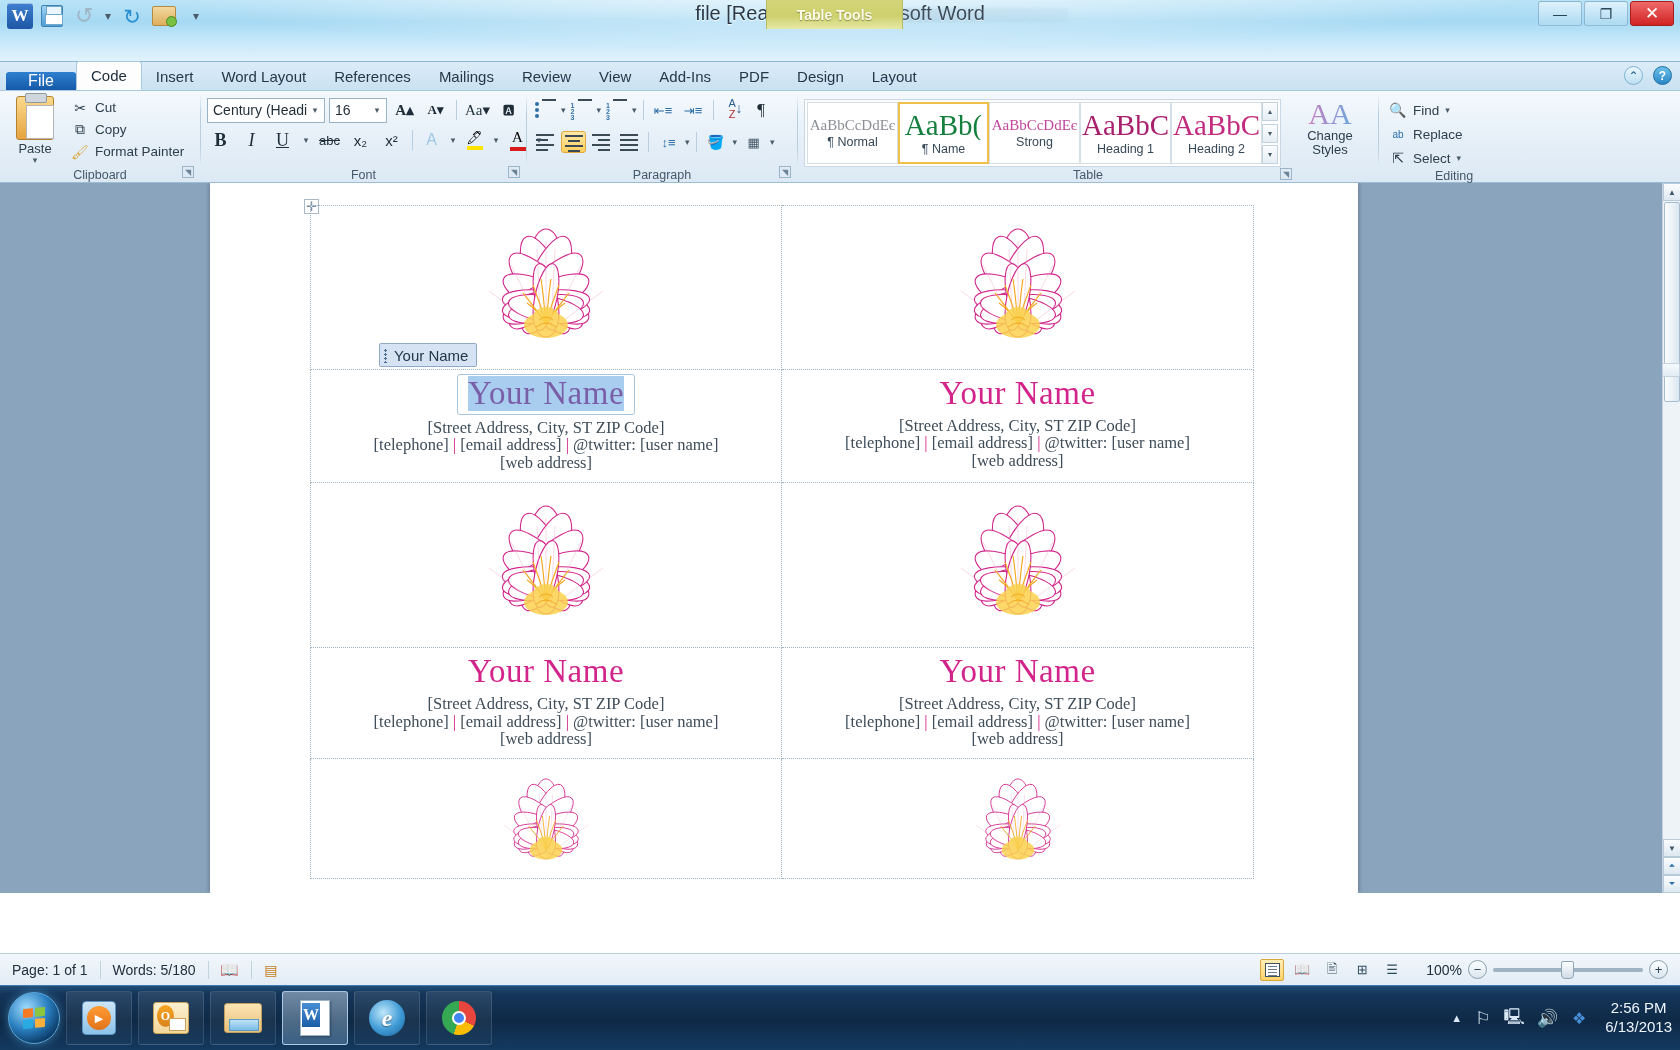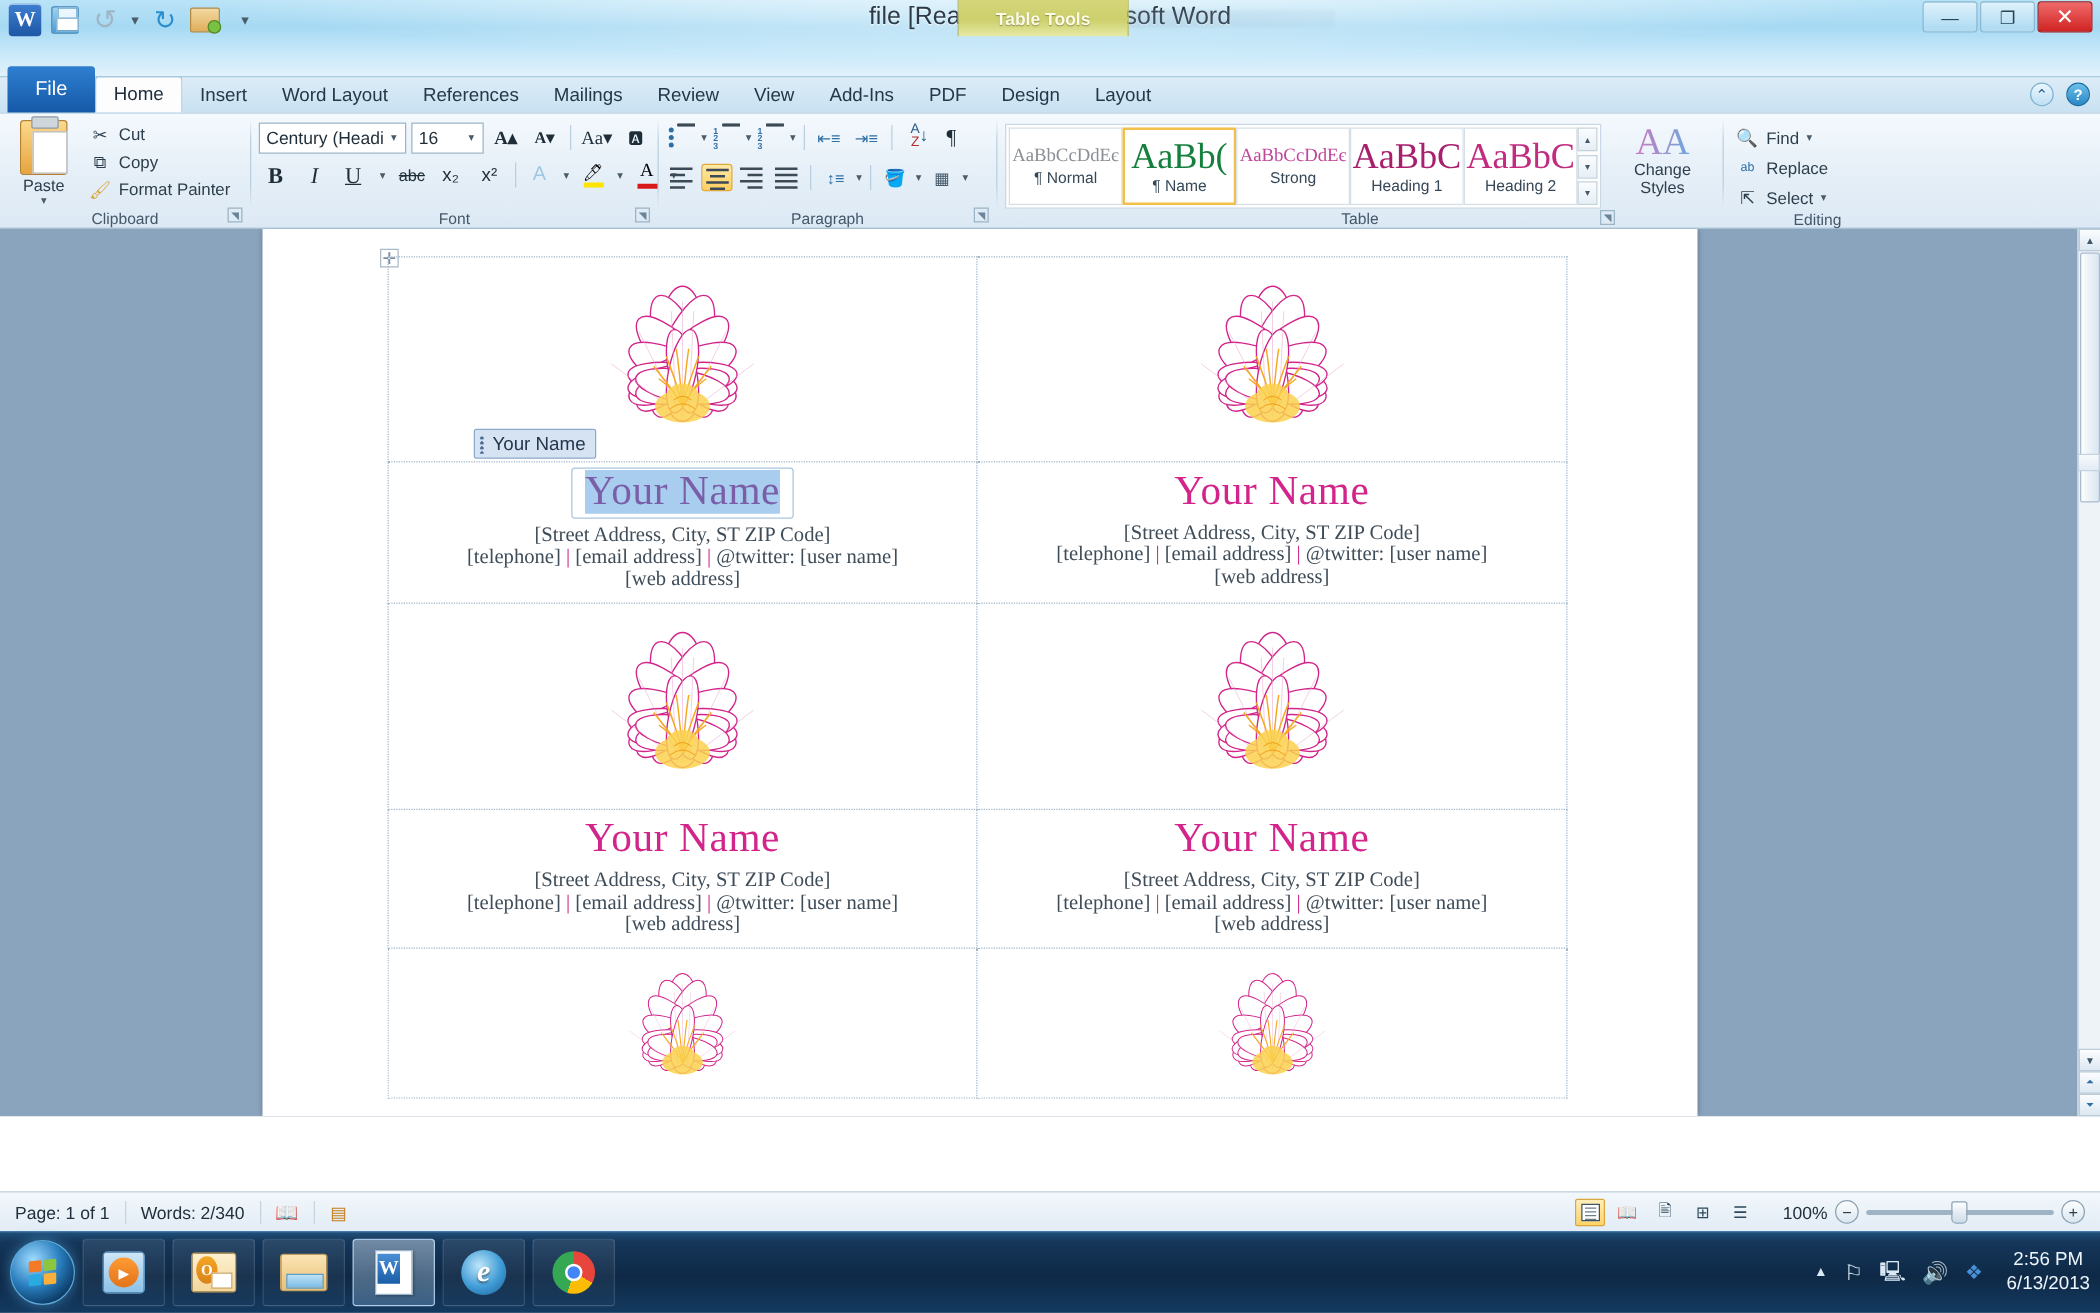--- a/index.html
+++ b/index.html
@@ -69,21 +69,21 @@
     background:linear-gradient(180deg,rgba(255,255,255,.55),rgba(185,220,240,.35));
     border:1px solid rgba(120,165,195,.7);border-radius:3px;color:#2b4457;font-size:14px;}
   .wbtn.close{background:linear-gradient(180deg,#f06a6a,#d02323);border-color:#a81c1c;color:#fff;font-size:17px;}
 
   
   .ribbon-tabs{
     position:relative; height:29px; background:linear-gradient(180deg,#dcecf7,#c9e1f2);
     border-bottom:1px solid #a8c8dd; display:flex; align-items:flex-end; padding-left:6px;
   }
   .tab-file{
-    width:70px;height:37px;background:linear-gradient(180deg,#2f7fd0,#1559a8);
+    width:70px;height:18px;background:linear-gradient(180deg,#2f7fd0,#1559a8);
     color:#fff;font-size:16px;display:flex;align-items:center;justify-content:center;
     border-radius:3px 3px 0 0;
   }
   .tab{
     height:27px; padding:0 14px; display:flex;align-items:center;
     font-size:15px; color:#24384a;
   }
   .tab.active{
     background:#fdfdfd; border:1px solid #a8c8dd; border-bottom:1px solid #fdfdfd;
     border-radius:3px 3px 0 0; height:29px; color:#1b2c3a;
@@ -309,21 +309,21 @@
 
     <div class="wincontrols">
       <div class="wbtn">—</div>
       <div class="wbtn">❐</div>
       <div class="wbtn close">✕</div>
     </div>
   </div>
 
   <div class="ribbon-tabs">
     <div class="tab-file">File</div>
-    <div class="tab active">Home</div>
+    <div class="tab active">Code</div>
     <div class="tab">Insert</div>
     <div class="tab">Word Layout</div>
     <div class="tab">References</div>
     <div class="tab">Mailings</div>
     <div class="tab">Review</div>
     <div class="tab">View</div>
     <div class="tab">Add-Ins</div>
     <div class="tab">PDF</div>
     <div class="tab">Design</div>
     <div class="tab">Layout</div>
@@ -878,21 +878,21 @@
       <div class="vsb-split"></div>
       <div class="vsb-btn" style="position:absolute;bottom:36px;left:0">▼</div>
       <div class="vsb-btn" style="position:absolute;bottom:18px;left:0;color:#2a6fa8">⏶</div>
       <div class="vsb-btn" style="position:absolute;bottom:0;left:0;color:#2a6fa8">⏷</div>
     </div>
   </div>
 
   <div class="statusbar">
     <div class="sb-item">Page: 1 of 1</div>
     <div class="sb-sep"></div>
-    <div class="sb-item">Words: 2/340</div>
+    <div class="sb-item">Words: 5/180</div>
     <div class="sb-sep"></div>
     <div class="sb-item" style="font-size:15px;color:#2d6ea8">📖</div>
     <div class="sb-sep"></div>
     <div class="sb-item" style="font-size:14px;color:#c47b1a">▤</div>
 
     <div class="sb-right">
       <div class="viewbtn sel">
           <div class="vb-lines"></div>
         </div>
       <div class="viewbtn" style="font-size:13px;color:#2d4a5c">📖</div>

